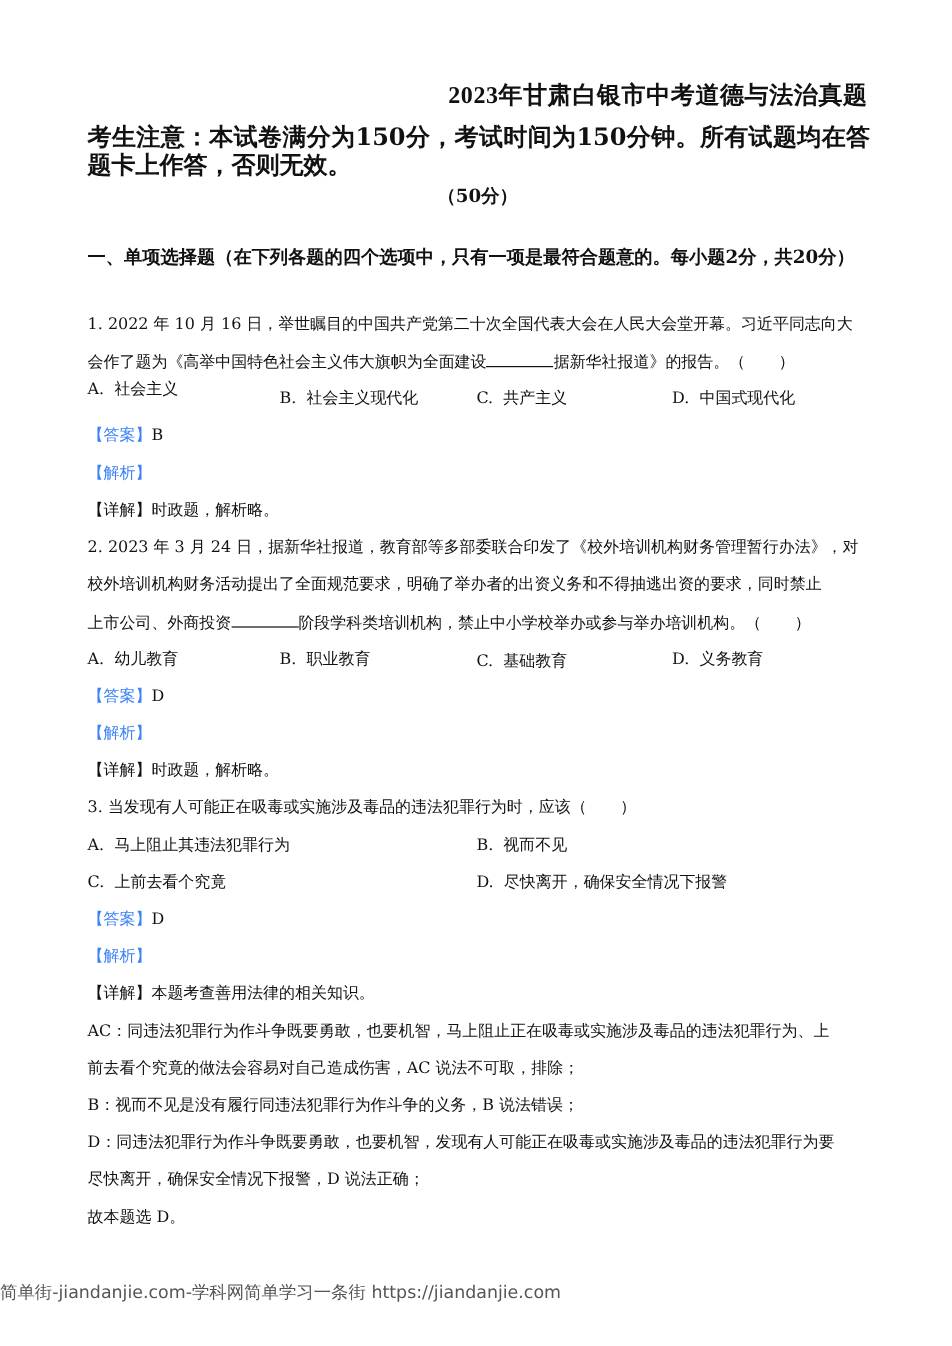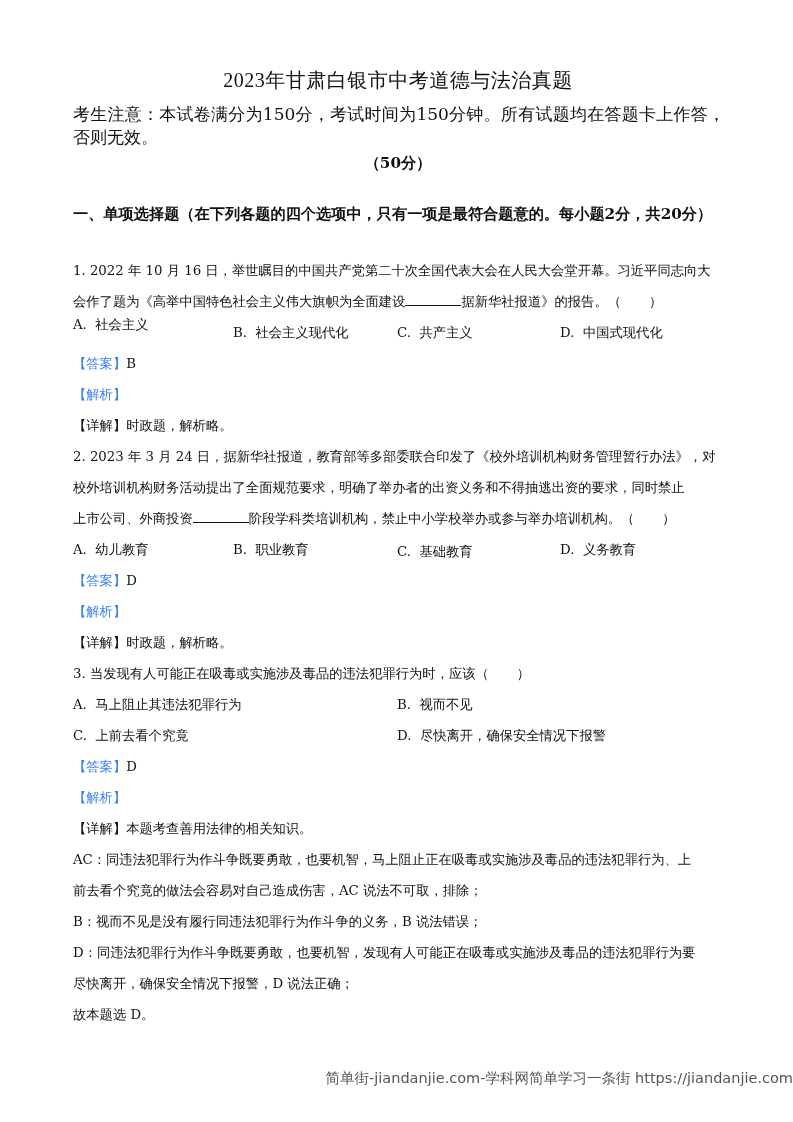--- a/index.html
+++ b/index.html
@@ -19,34 +19,34 @@
       position: absolute;
       left: 73px;
       top: 0;
       width: 650px;
     }
     .title {
       position: absolute;
       left: 0;
       width: 650px;
       top: 66px;
-      text-align: center;
+      text-align: right;
       font-family: "Liberation Serif", "DejaVu Serif", serif;
-      font-weight: normal;
+      font-weight: bold;
       font-size: 20px;
       letter-spacing: 0.5px;
       line-height: 28px;
     }
     .notice {
       position: absolute;
       left: 0;
       top: 103px;
       width: 652px;
-      font-weight: normal;
-      font-size: 17px;
+      font-weight: bold;
+      font-size: 20px;
       line-height: 23px;
       text-align: justify;
       text-align-last: left;
     }
     .score {
       position: absolute;
       left: 0;
       width: 650px;
       top: 153px;
       text-align: center;
@@ -90,21 +90,21 @@
     }
     .paren-space {
       display: inline-block;
       width: 28px;
     }
     .footer {
       position: absolute;
       left: 0;
       width: 793px;
       top: 1068px;
-      text-align: right;
+      text-align: left;
       font-family: "DejaVu Sans", "Liberation Sans", sans-serif;
       font-size: 14.5px;
       color: #555555;
       line-height: 20px;
     }
   </style>
 </head>
 <body>
 
 <div class="page">

